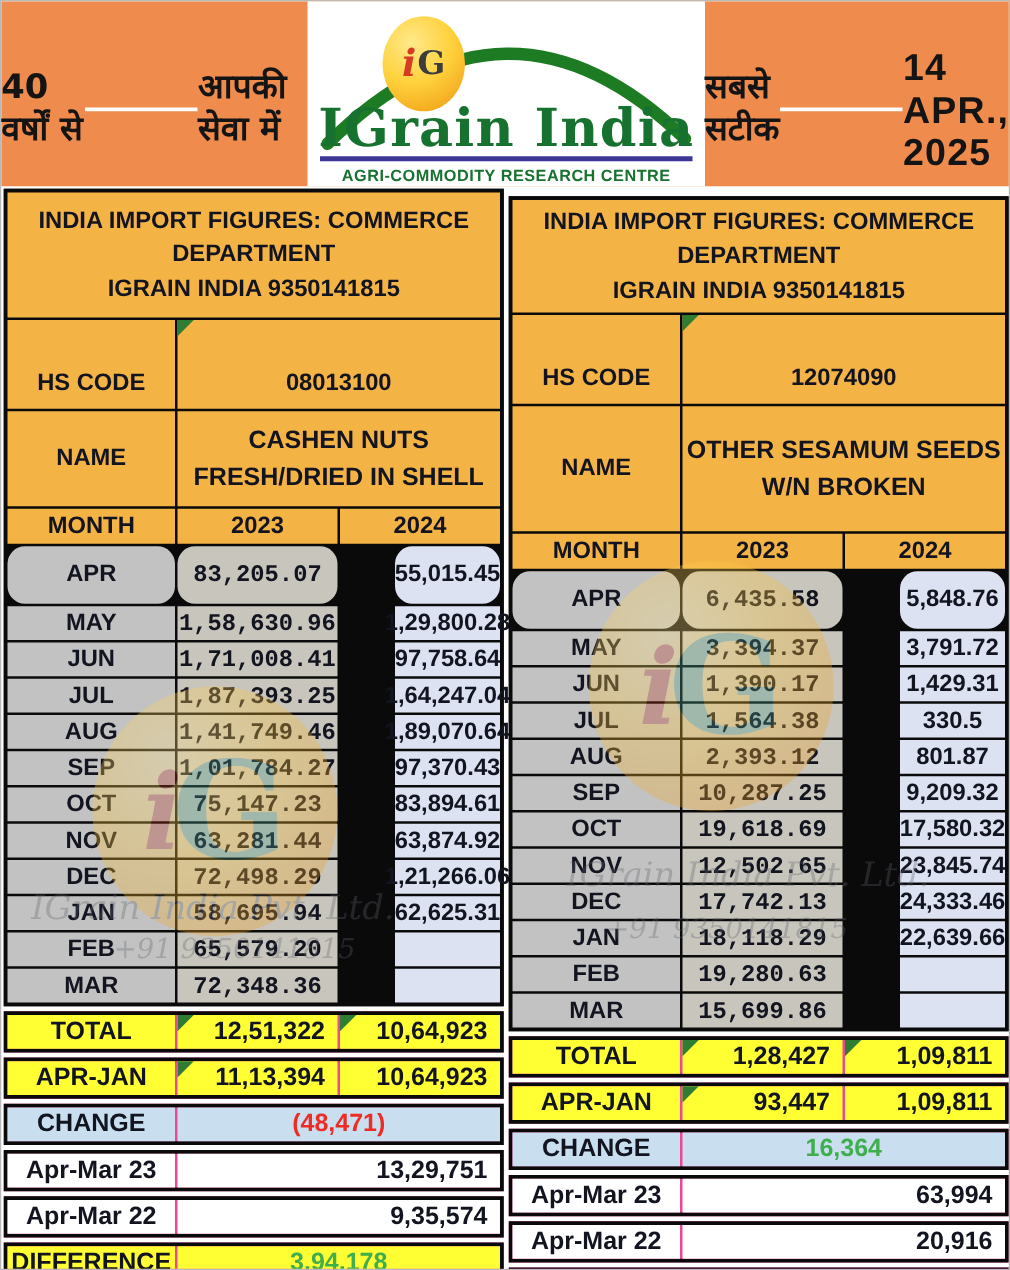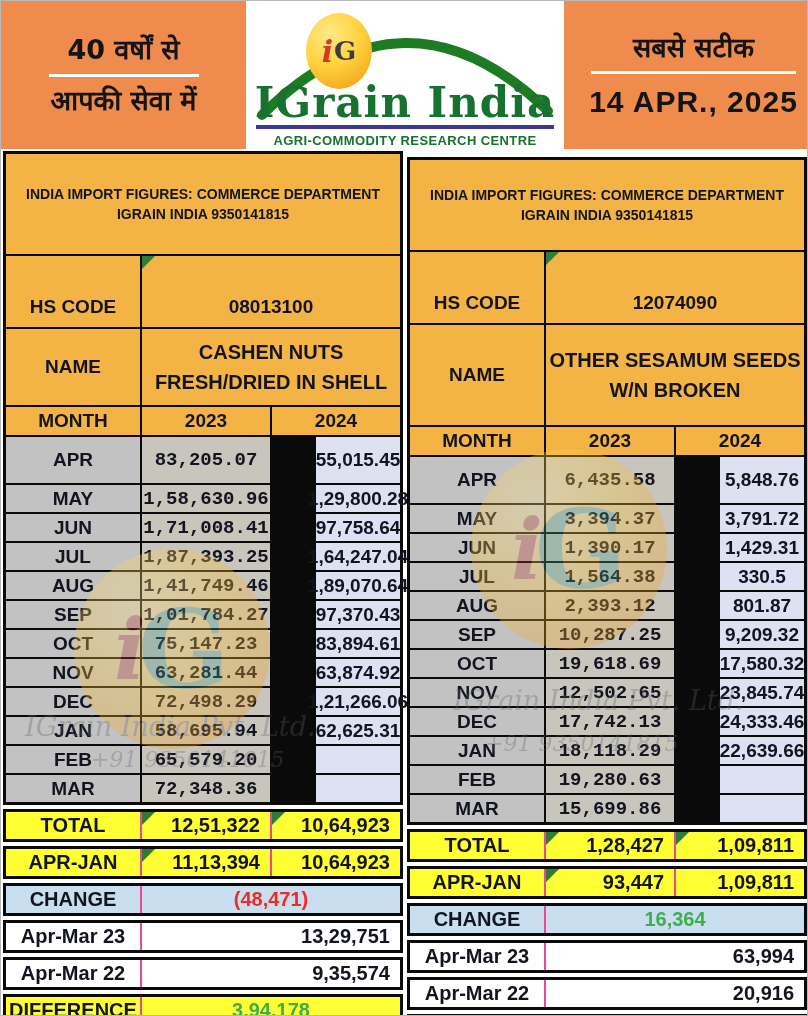--- a/index.html
+++ b/index.html
@@ -3,21 +3,21 @@
 <meta charset="utf-8">
 <style>
   html,body{margin:0;padding:0;background:#e8e8e8;}
   .page{
     position:relative;width:808px;height:1016px;margin:0 auto;
     background:#ffffff;overflow:hidden;border:1px solid #b9b9b9;box-sizing:border-box;
     font-family:"Liberation Sans",sans-serif;
   }
   
   .band{position:absolute;left:0;top:0;width:808px;height:148px;background:var(--band-orange);}
-  .hdr-block{position:absolute;top:0;height:148px;display:flex;flex-direction:column;
+  .hdr-block{position:absolute;top:12px;height:148px;display:flex;flex-direction:row;
     align-items:center;justify-content:center;color:#141414;font-weight:bold;}
   .hdr-left{left:0;width:245px;}
   .hdr-right{left:563px;width:259px;}
   .hindi{font-family:"DejaVu Sans",sans-serif;font-size:27px;font-weight:bold;line-height:1.25;}
   .hdr-rule{height:3px;background:#ffffff;margin:7px 0;}
   .rule-l{width:150px;} .rule-r{width:205px;}
   .date-txt{font-size:30px;letter-spacing:1px;margin-top:4px;}
   
   .logobox{position:absolute;left:245px;top:0;width:318px;height:148px;background:#ffffff;}
   .arch{position:absolute;left:6px;top:10px;width:306px;height:110px;}
@@ -35,30 +35,30 @@
   
   .tbl{position:absolute;width:400px;}
   #tbl0{left:2px;top:150px;}
   #tbl1{left:406px;top:156px;}
   .grid{display:grid;grid-template-columns:134px 128px 128px;gap:2px;
     background:#0a0a0a;border:3px solid #0a0a0a;}
   .cell{position:relative;display:flex;align-items:center;justify-content:center;
     font-weight:bold;color:#121420;font-size:19px;background:#fff;text-align:center;}
   .span2{grid-column:span 2;} .span3{grid-column:span 3;}
   .c-amber{background:var(--table-amber);}
-  .c-title{flex-direction:column;justify-content:center;line-height:1.45;font-size:14px;padding:6px 12px;}
+  .c-title{flex-direction:column;justify-content:center;line-height:1.45;font-size:19px;padding:6px 12px;}
   #tbl0 .c-title{height:88px;} #tbl1 .c-title{height:78px;}
   .r-hs{height:62px;align-items:flex-end;padding-bottom:9px;}
   #tbl0 .r-name{height:76px;} #tbl1 .r-name{height:100px;}
   .name-val{flex-direction:column;line-height:1.5;font-size:20px;}
   .r-ch{height:28px;font-size:19px;}
   .c-month{background:var(--month-gray);}
   .c-v23{background:var(--col2023-gray);font-family:Liberation Mono, monospace;}
   .c-v24{background:var(--col2024-blue);margin-left:44px;}
-  .r-m{height:27px;} .r-apr{height:46px;}
+  .r-m{height:27px;} .r-apr{height:46px;border-radius:14px;}
   
   .summary{display:flex;flex-direction:column;gap:4px;margin-top:4px;}
   .srow{display:grid;grid-template-columns:134px 128px 128px;gap:2px;
     background:#ec4899;border:3px solid #0a0a0a;}
   .srow .cell{height:27px;font-size:20px;}
   .c-yellow{background:var(--summary-yellow);}
   .c-blue{background:var(--change-blue);}
   .num-right{justify-content:flex-end;padding-right:10px;}
   .val-neg{color:var(--neg-red);}
   .val-pos{color:var(--pos-green);}

